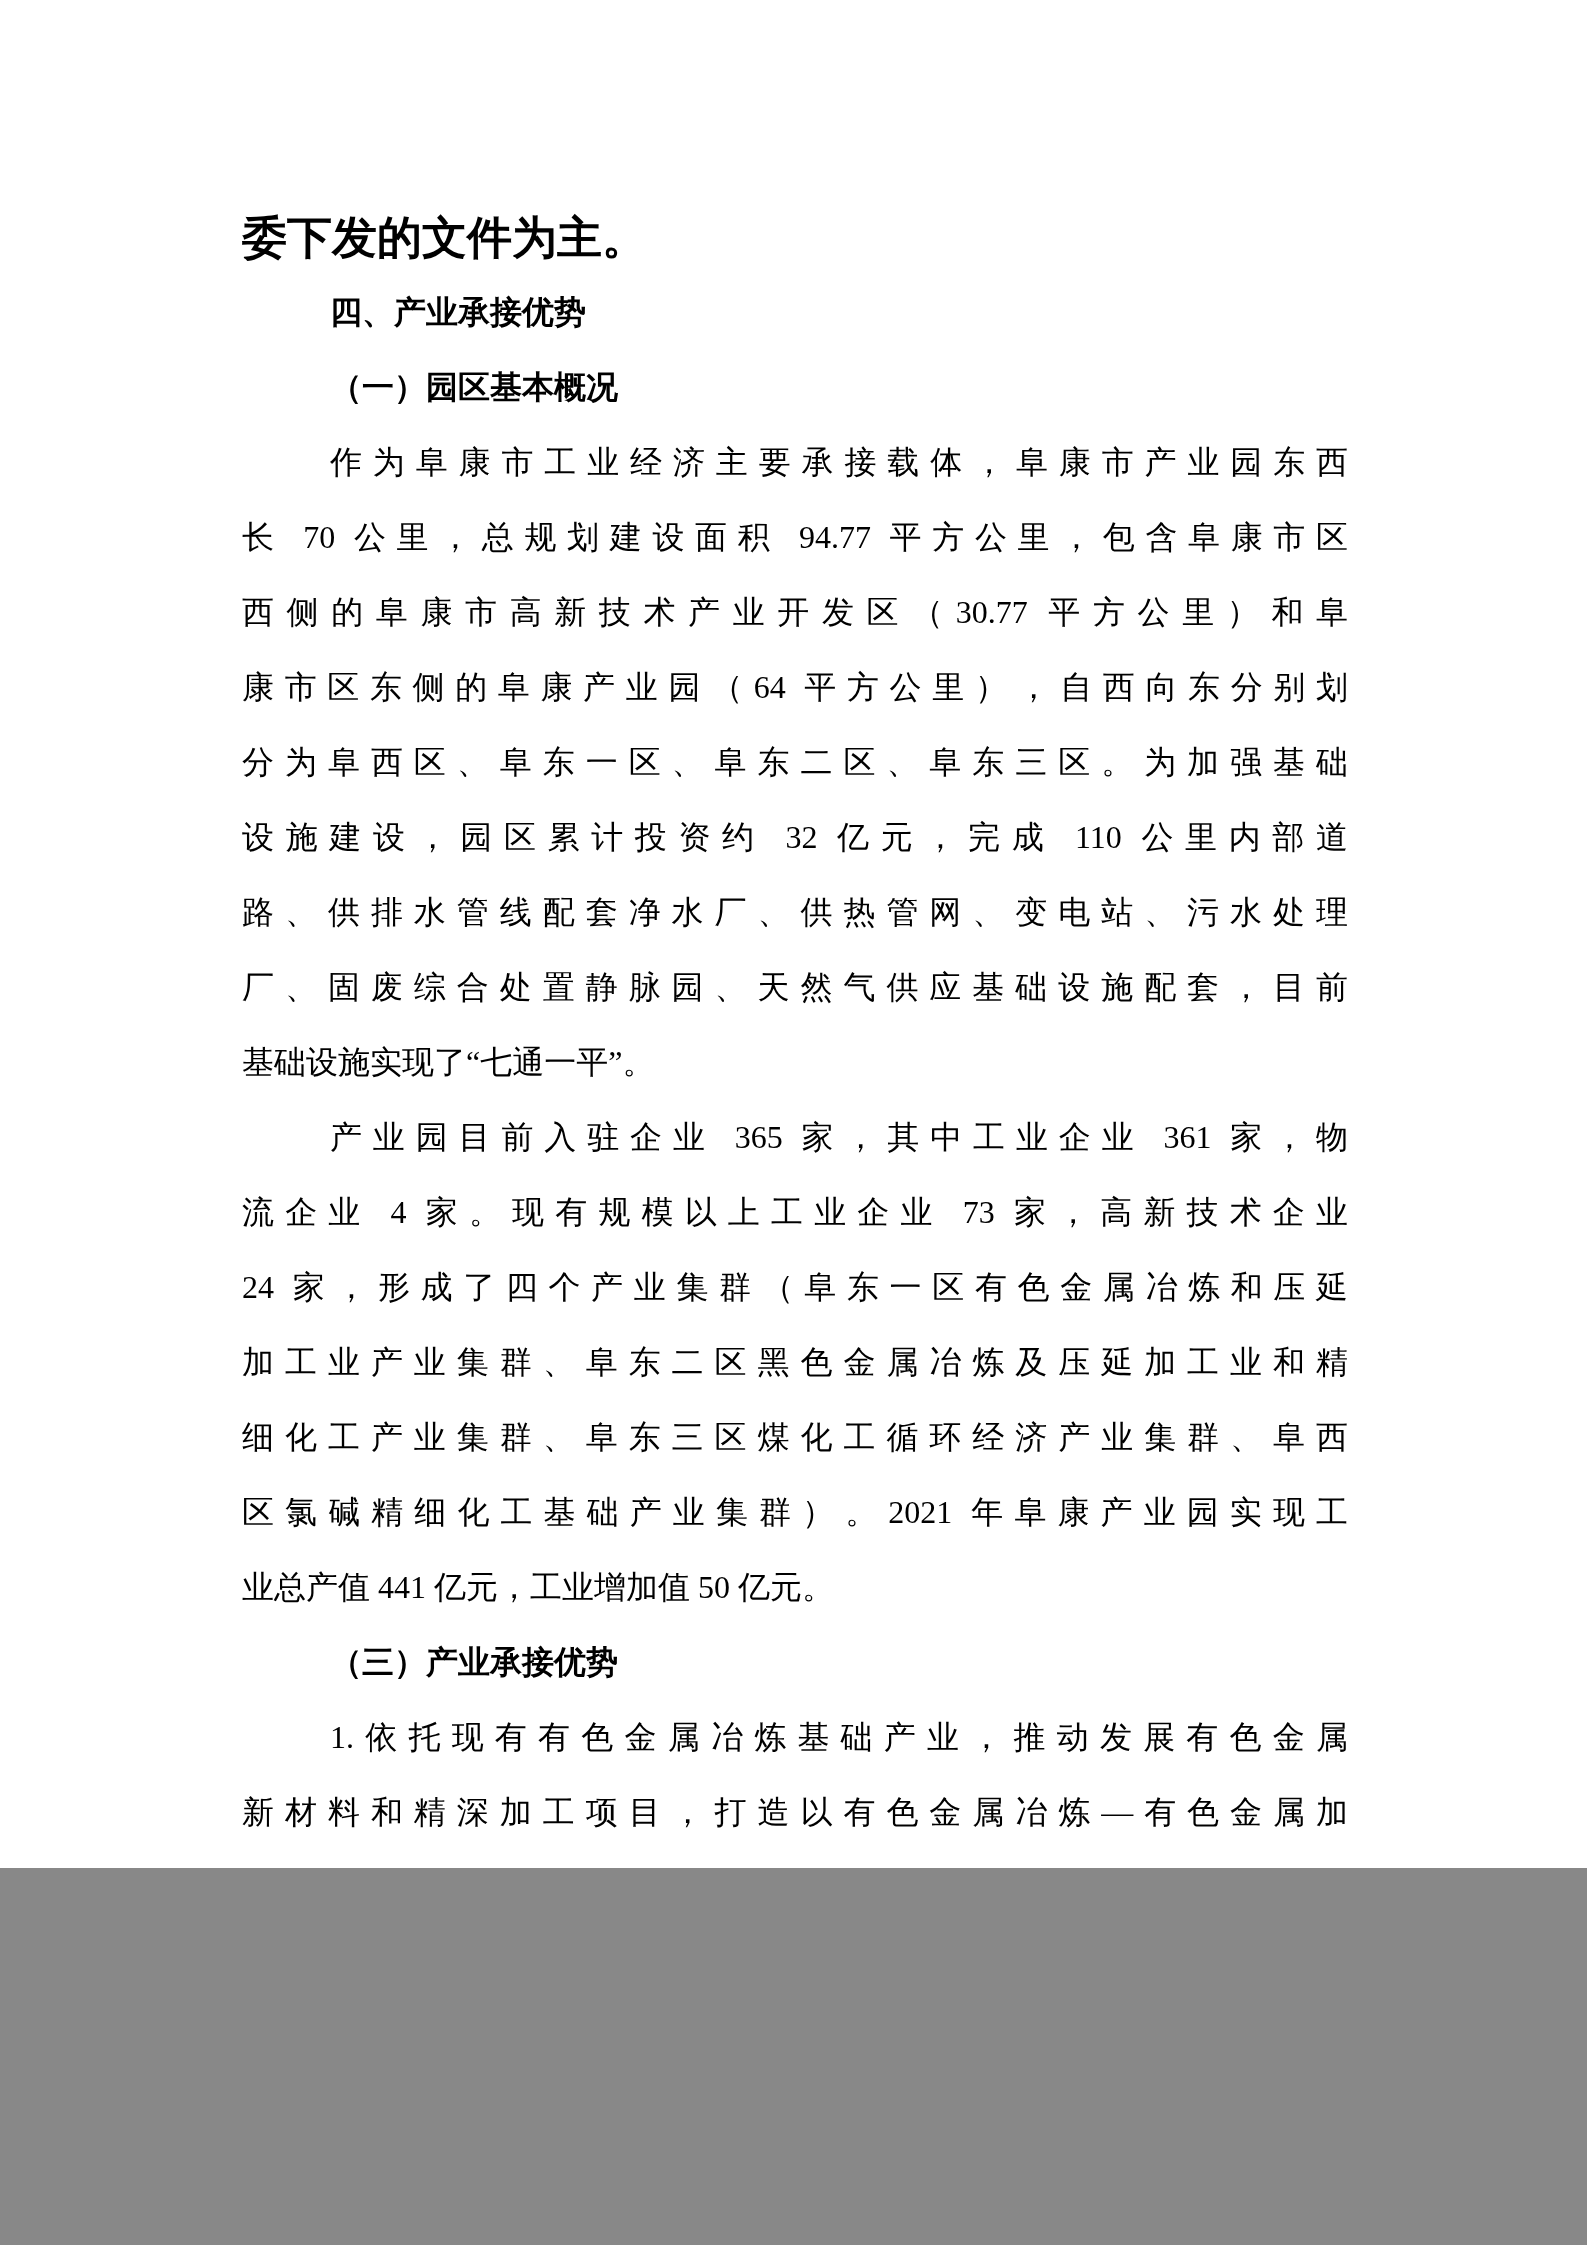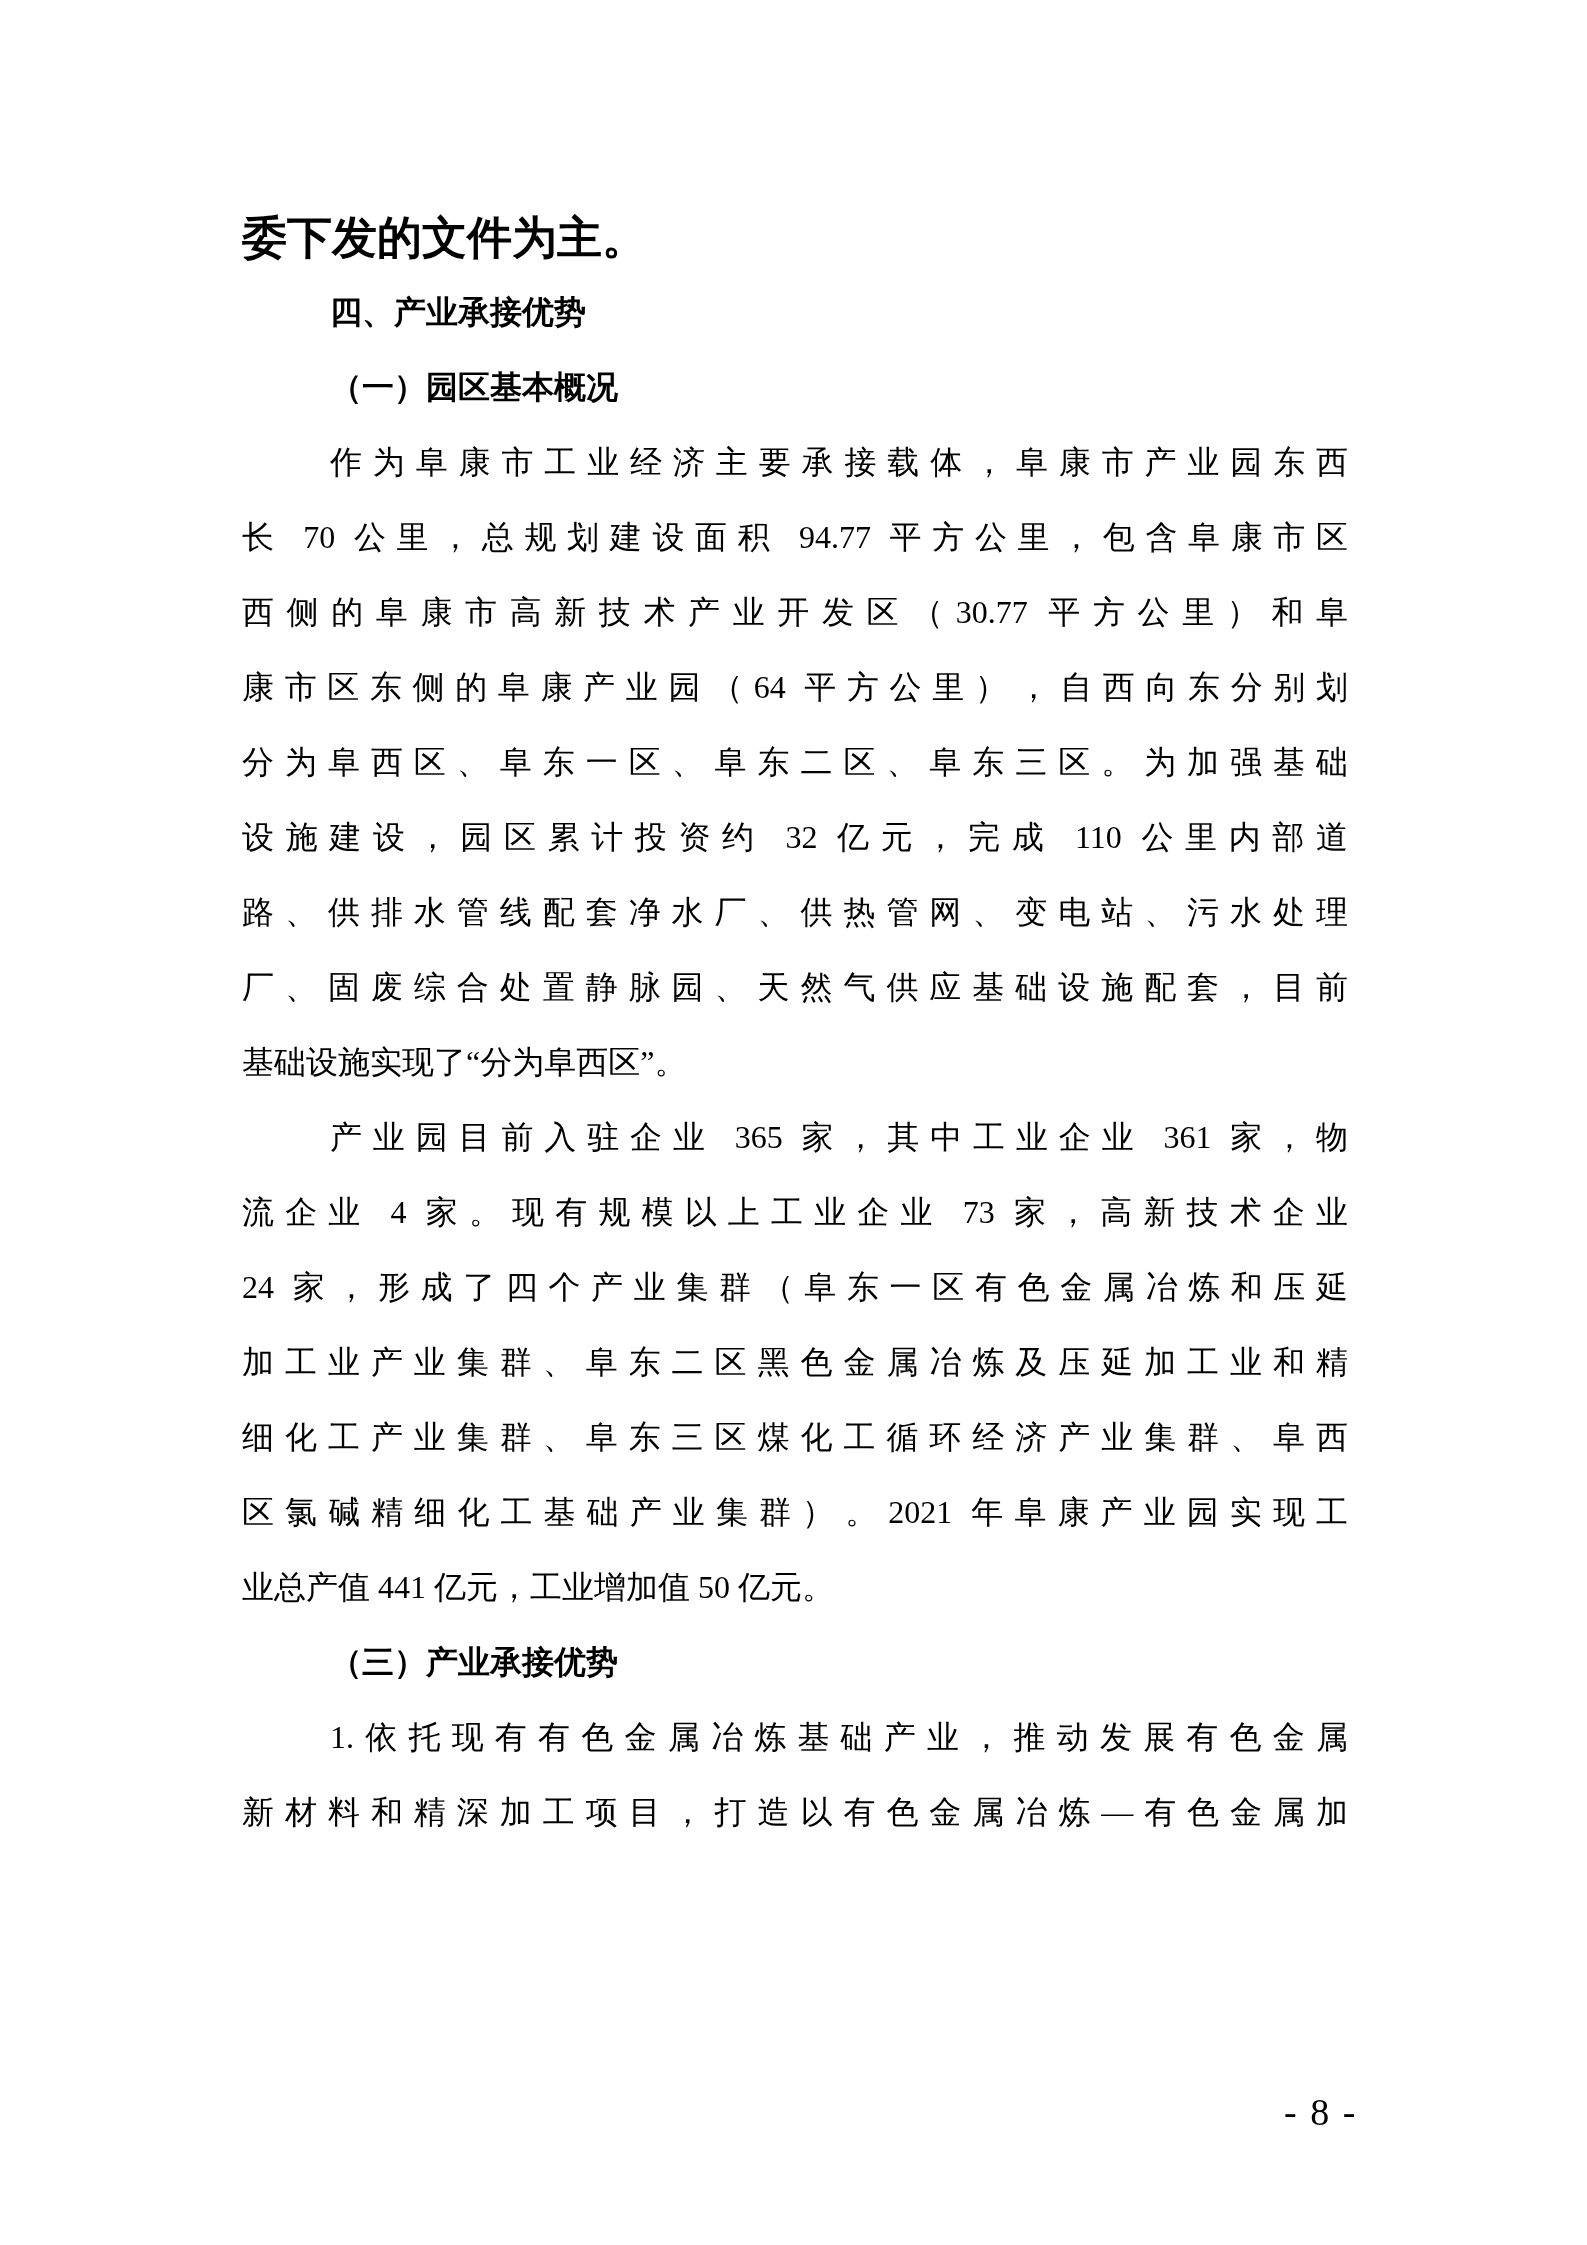--- a/index.html
+++ b/index.html
@@ -3,21 +3,21 @@
 <meta charset="utf-8">
 <style>
   html, body {
     margin: 0;
     padding: 0;
     background: #888;
   }
   .page {
     position: relative;
     width: 1587px;
-    height: 2245px;
+    height: 1868px;
     background: #ffffff;
     overflow: hidden;
     font-family: "Liberation Serif", serif;
     color: #000000;
   }
   .text-block {
     position: absolute;
     left: 242px;
     top: 200px;
     width: 1106px;
@@ -74,21 +74,21 @@
       <div class="line heading-major indent">四、产业承接优势</div>
       <div class="line heading-sub indent">（一）园区基本概况</div>
       <div class="line body indent fill">作为阜康市工业经济主要承接载体，阜康市产业园东西</div>
       <div class="line body fill">长 70 公里，总规划建设面积 94.77 平方公里，包含阜康市区</div>
       <div class="line body fill">西侧的阜康市高新技术产业开发区（30.77 平方公里）和阜</div>
       <div class="line body fill">康市区东侧的阜康产业园（64 平方公里），自西向东分别划</div>
       <div class="line body fill">分为阜西区、阜东一区、阜东二区、阜东三区。为加强基础</div>
       <div class="line body fill">设施建设，园区累计投资约 32 亿元，完成 110 公里内部道</div>
       <div class="line body fill">路、供排水管线配套净水厂、供热管网、变电站、污水处理</div>
       <div class="line body fill">厂、固废综合处置静脉园、天然气供应基础设施配套，目前</div>
-      <div class="line body">基础设施实现了“分为阜西区”。</div>
+      <div class="line body">基础设施实现了“七通一平”。</div>
       <div class="line body indent fill">产业园目前入驻企业 365 家，其中工业企业 361 家，物</div>
       <div class="line body fill">流企业 4 家。现有规模以上工业企业 73 家，高新技术企业</div>
       <div class="line body fill">24 家，形成了四个产业集群（阜东一区有色金属冶炼和压延</div>
       <div class="line body fill">加工业产业集群、阜东二区黑色金属冶炼及压延加工业和精</div>
       <div class="line body fill">细化工产业集群、阜东三区煤化工循环经济产业集群、阜西</div>
       <div class="line body fill">区氯碱精细化工基础产业集群）。2021 年阜康产业园实现工</div>
       <div class="line body">业总产值 441 亿元，工业增加值 50 亿元。</div>
       <div class="line heading-sub indent">（三）产业承接优势</div>
       <div class="line body indent fill">1.依托现有有色金属冶炼基础产业，推动发展有色金属</div>
       <div class="line body fill">新材料和精深加工项目，打造以有色金属冶炼—有色金属加</div>

